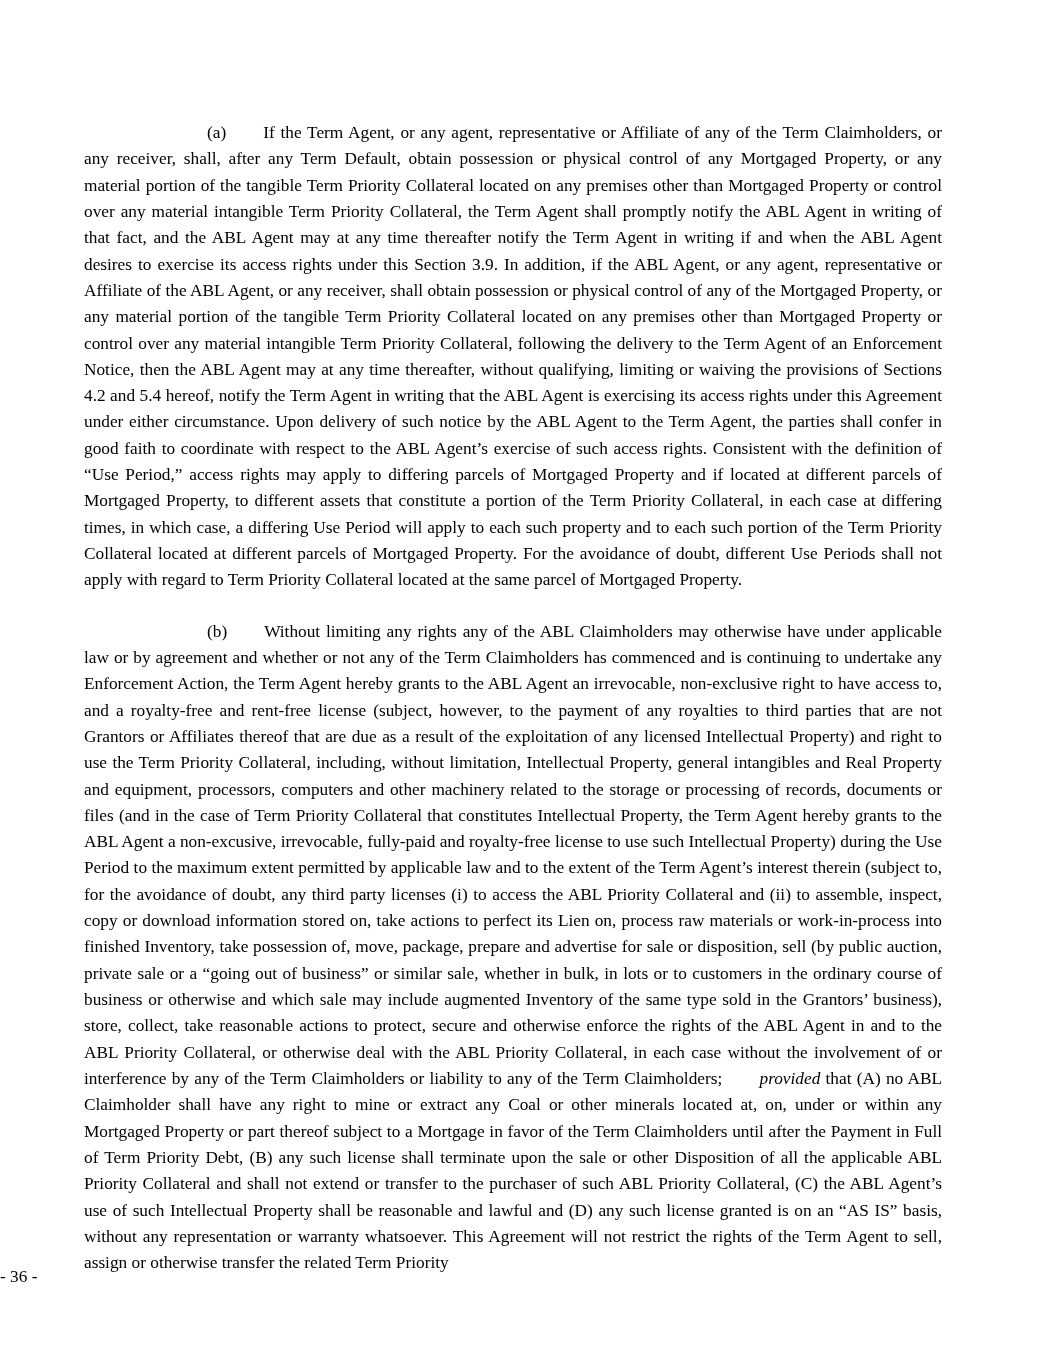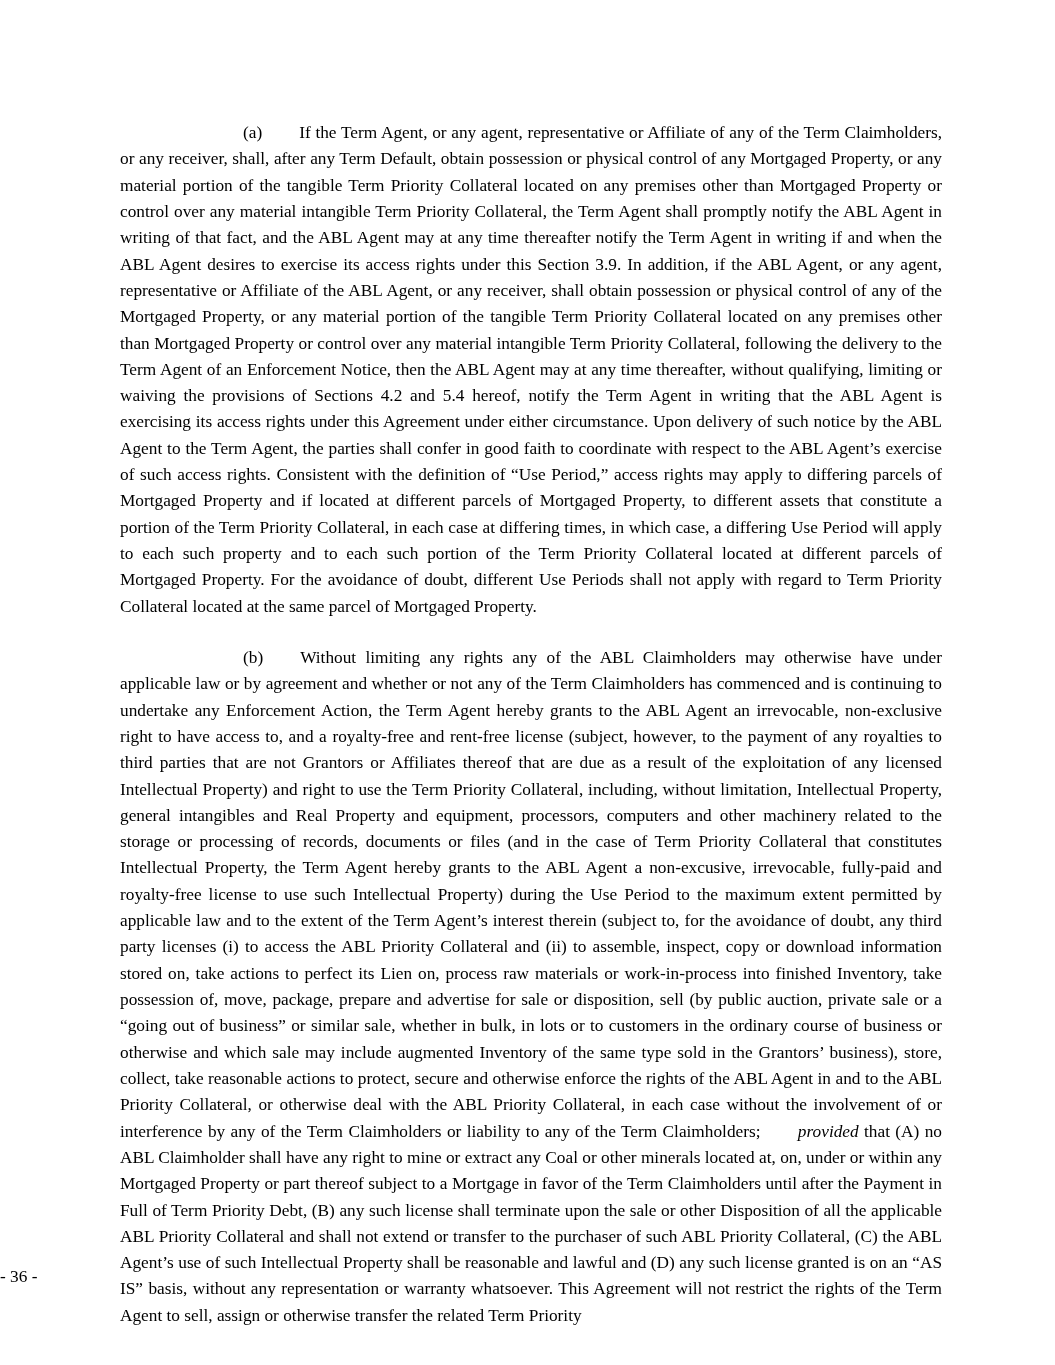--- a/index.html
+++ b/index.html
@@ -11,21 +11,21 @@
     width: 1055px;
     height: 1365px;
     font-family: "Liberation Serif", "DejaVu Serif", serif;
     color: #000000;
   }
   .page {
     position: relative;
     width: 1055px;
     height: 1360px;
     box-sizing: border-box;
-    padding: 120px 113px 40px 120px;
+    padding: 120px 113px 40px 84px;
     border-radius: 18px;
   }
   .para {
     font-size: 17.3px;
     line-height: 1.522;
     text-align: justify;
     text-justify: inter-word;
     margin: 0 0 0 0;
     hyphens: none;
   }

